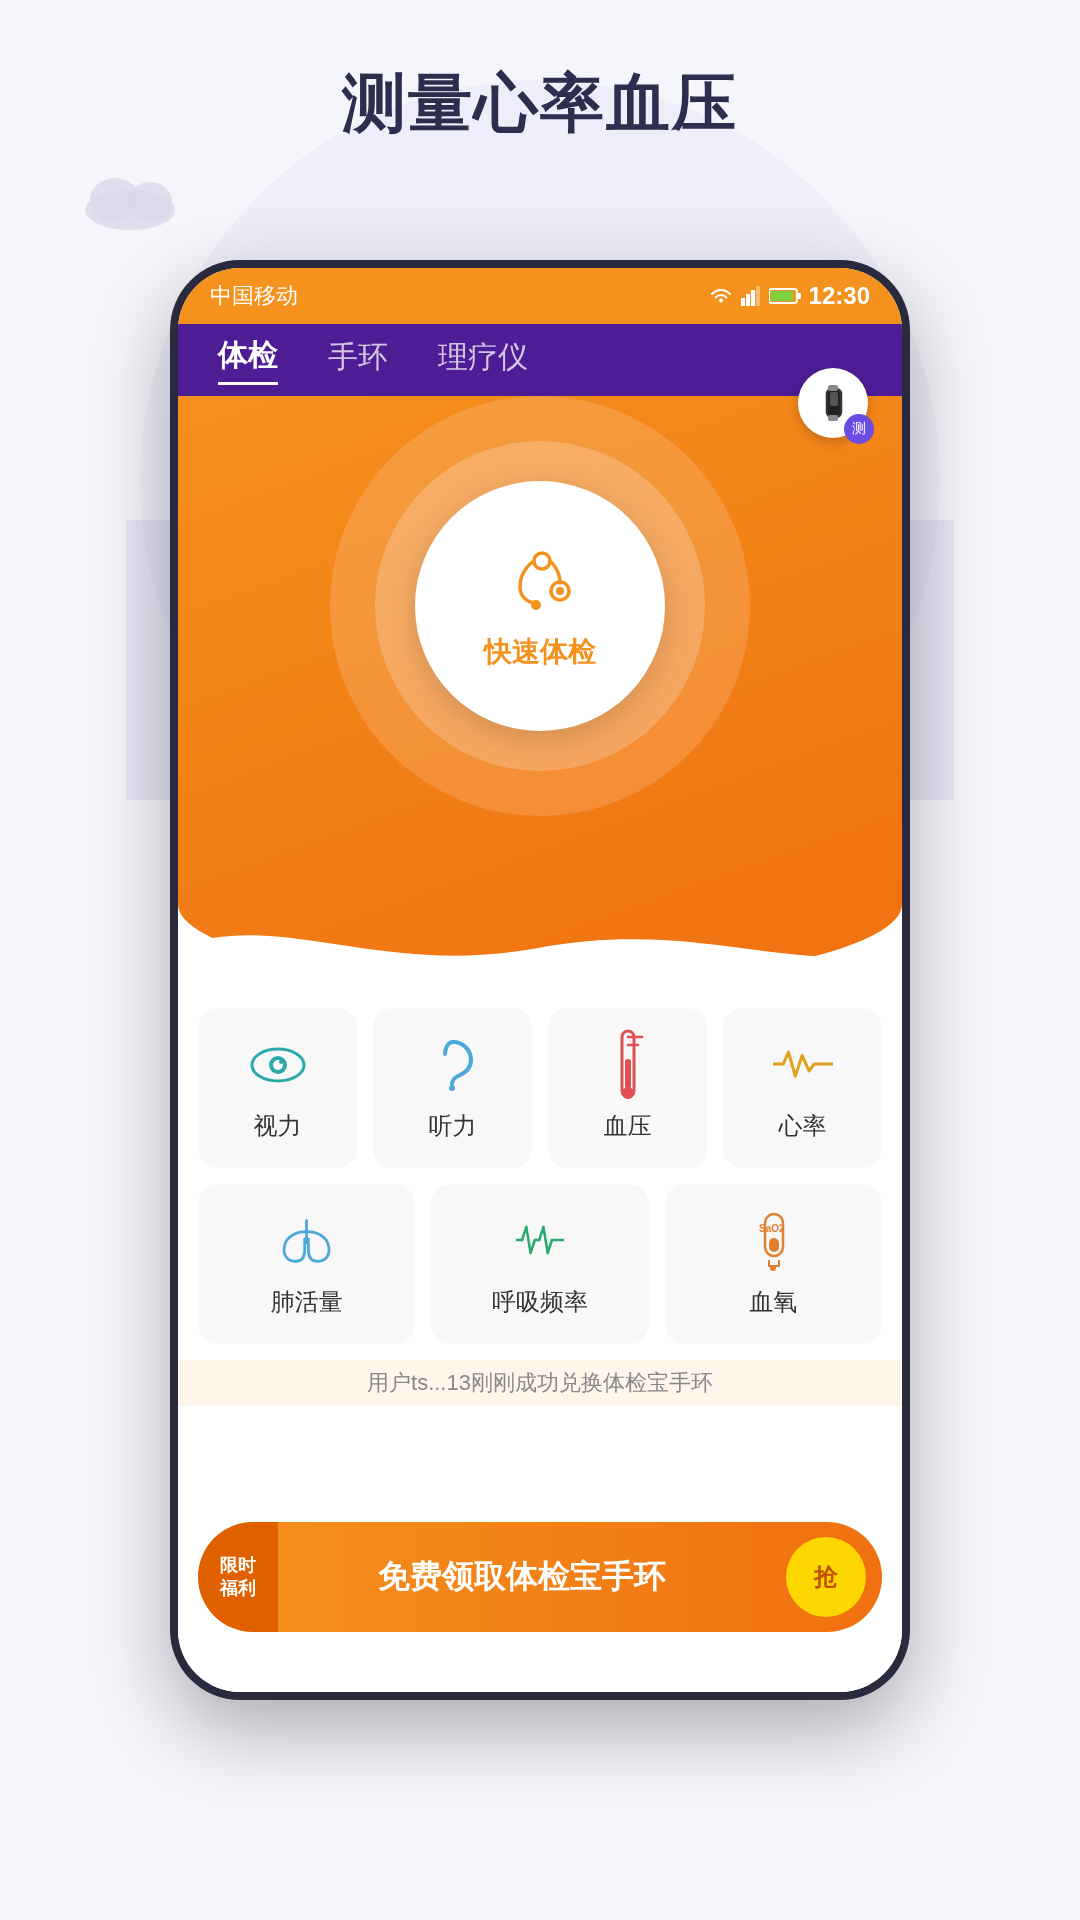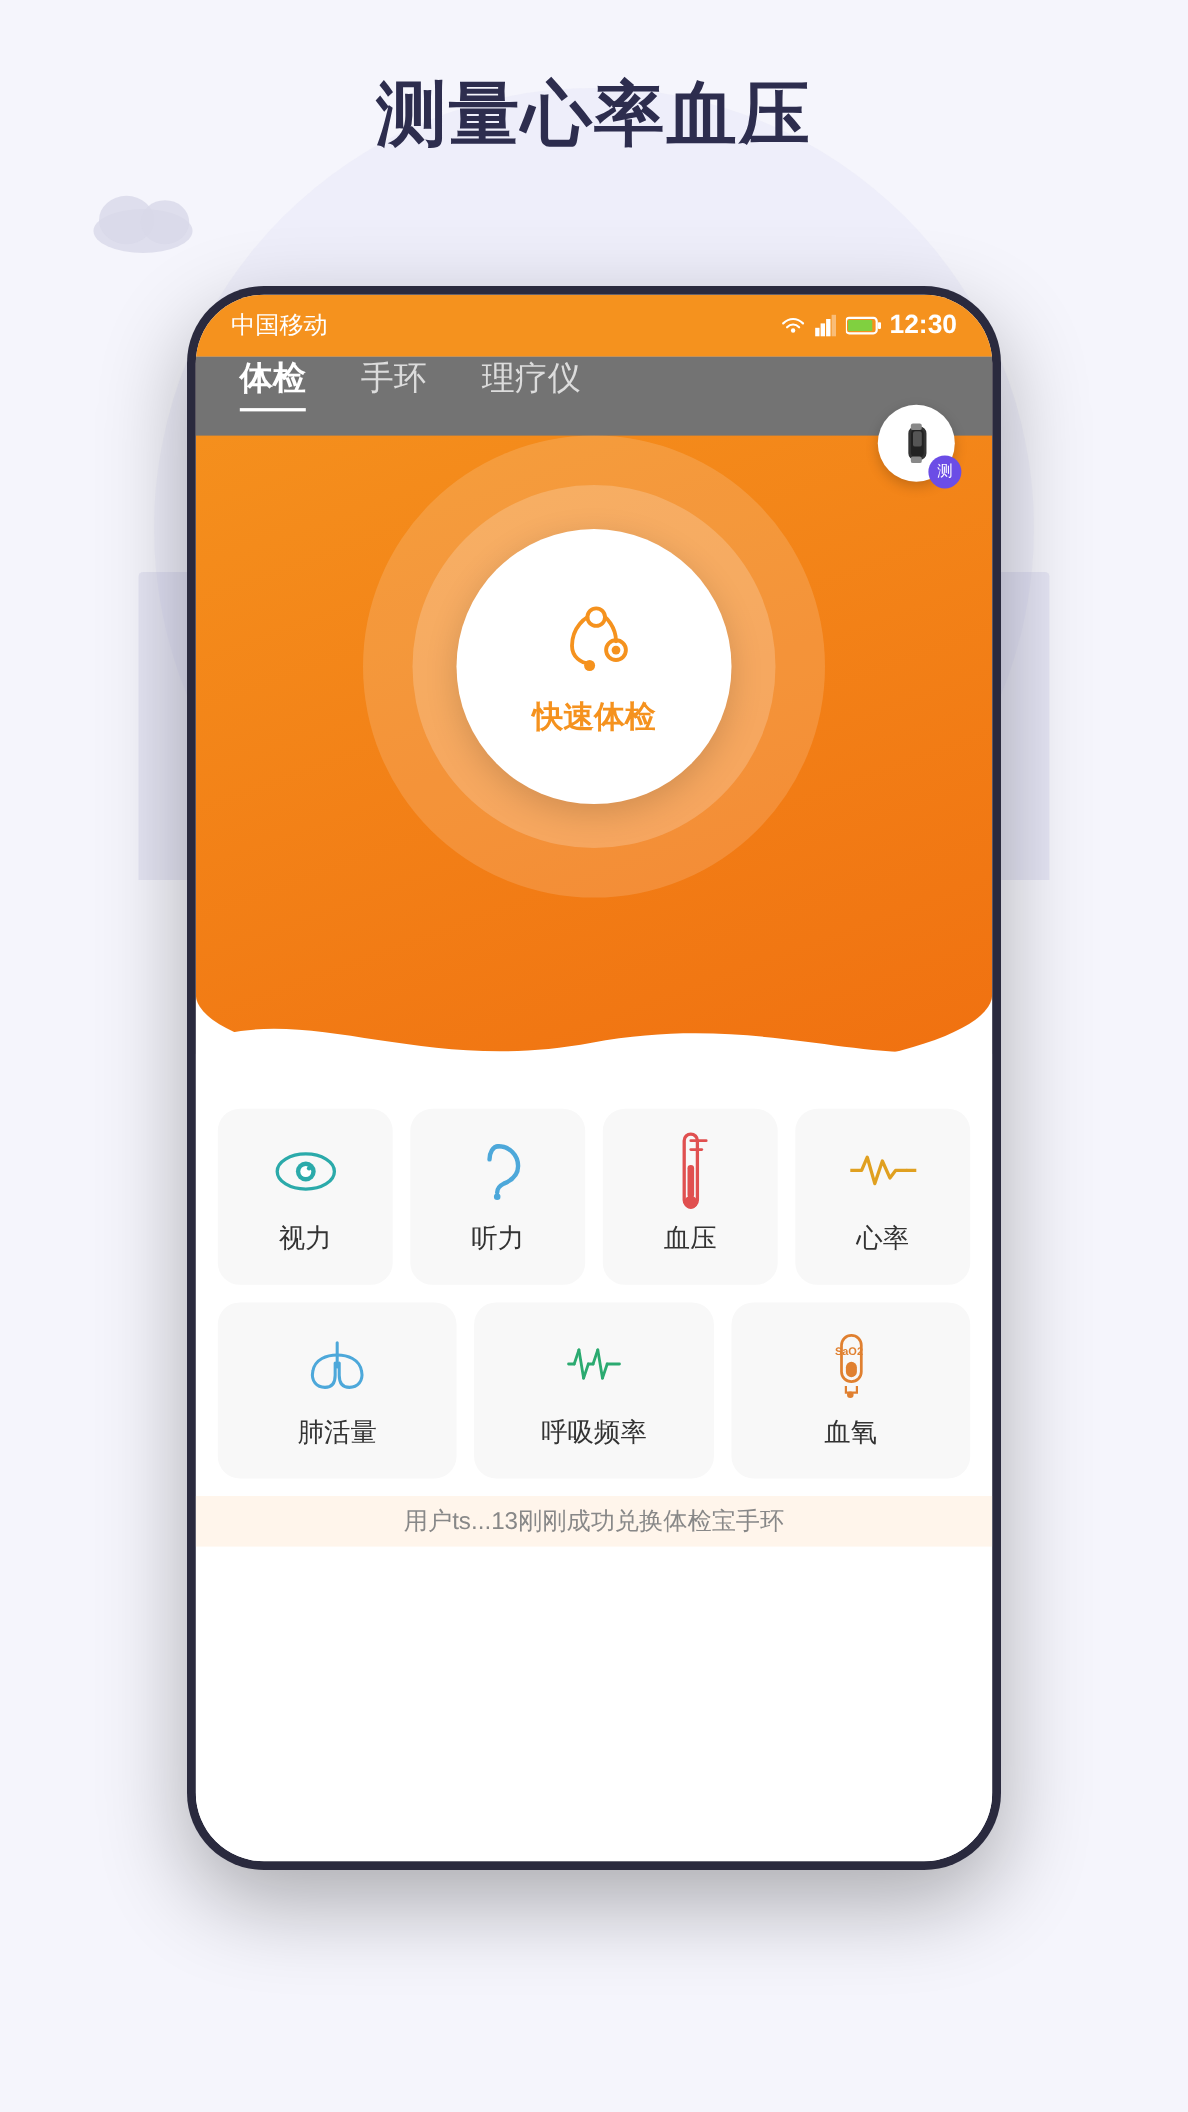--- a/index.html
+++ b/index.html
@@ -132,23 +132,23 @@
       background: linear-gradient(160deg, #f5921e 0%, #f07010 100%);
       border-radius: 0 0 50% 50% / 0 0 80px 80px;
     }
 
     
     .tab-bar {
       position: absolute;
       top: 56px;
       left: 0; right: 0;
       height: 72px;
-      background: #737373;
-      display: flex;
-      align-items: flex-start;
+      background: #4c1d95;
+      display: flex;
+      align-items: center;
       padding: 0 40px;
       gap: 50px;
       z-index: 5;
     }
 
     .tab-item {
       font-size: 30px;
       color: rgba(255,255,255,0.75);
       font-weight: 500;
       cursor: pointer;
@@ -574,15 +574,27 @@
         </div>
 
       </div>
 
       <div class="notification-bar" style="position:absolute;top:402px;left:0;right:0;">
         <span class="notification-text">用户ts...13刚刚成功兑换体检宝手环</span>
       </div>
 
     </div>
 
+    <div class="bottom-banner">
+      <div class="banner-tag">
+        <span class="banner-tag-text">
+          <span>限时</span><br>
+          <span>福利</span>
+        </span>
+      </div>
+      <span class="banner-main-text">免费领取体检宝手环</span>
+      <div class="banner-btn">
+        <span class="banner-btn-text">抢</span>
+      </div>
+    </div>
 
   </div>
 </div>
 
 </body></html>

